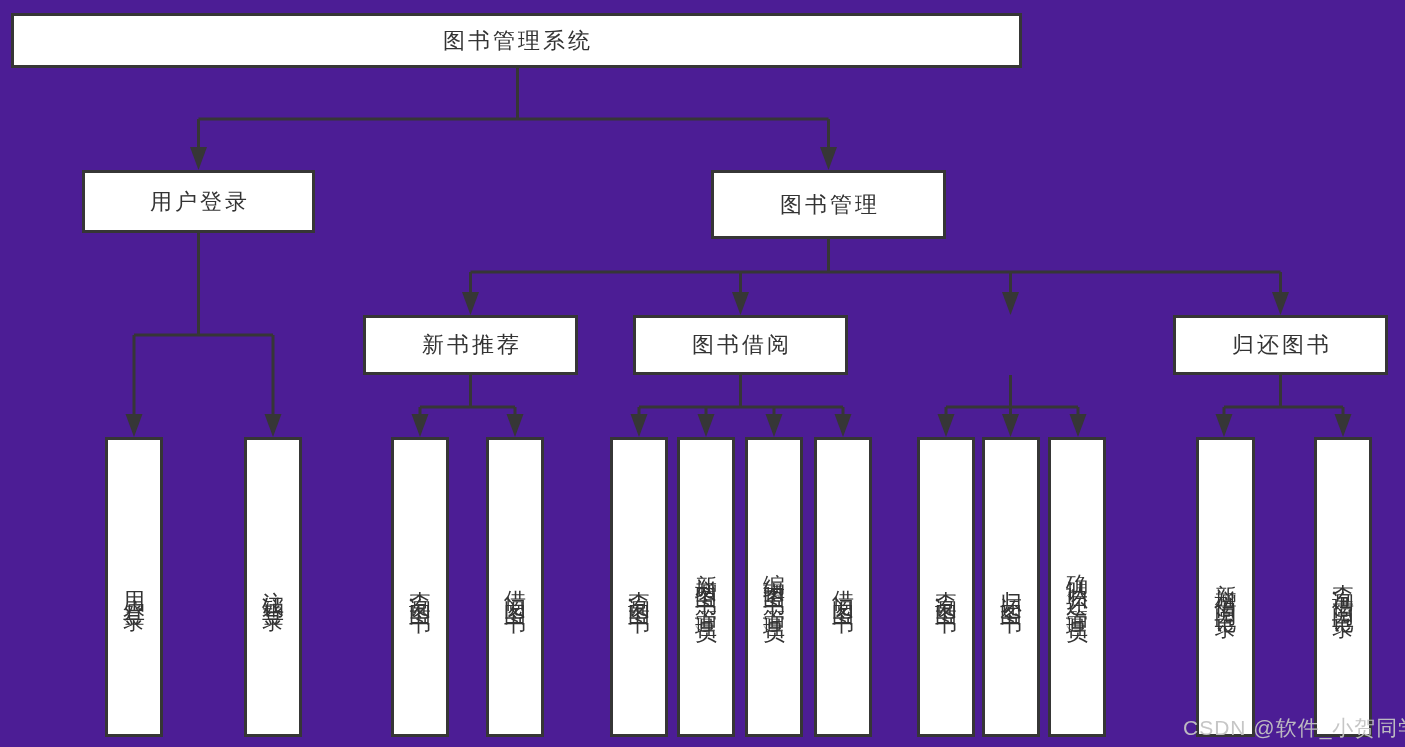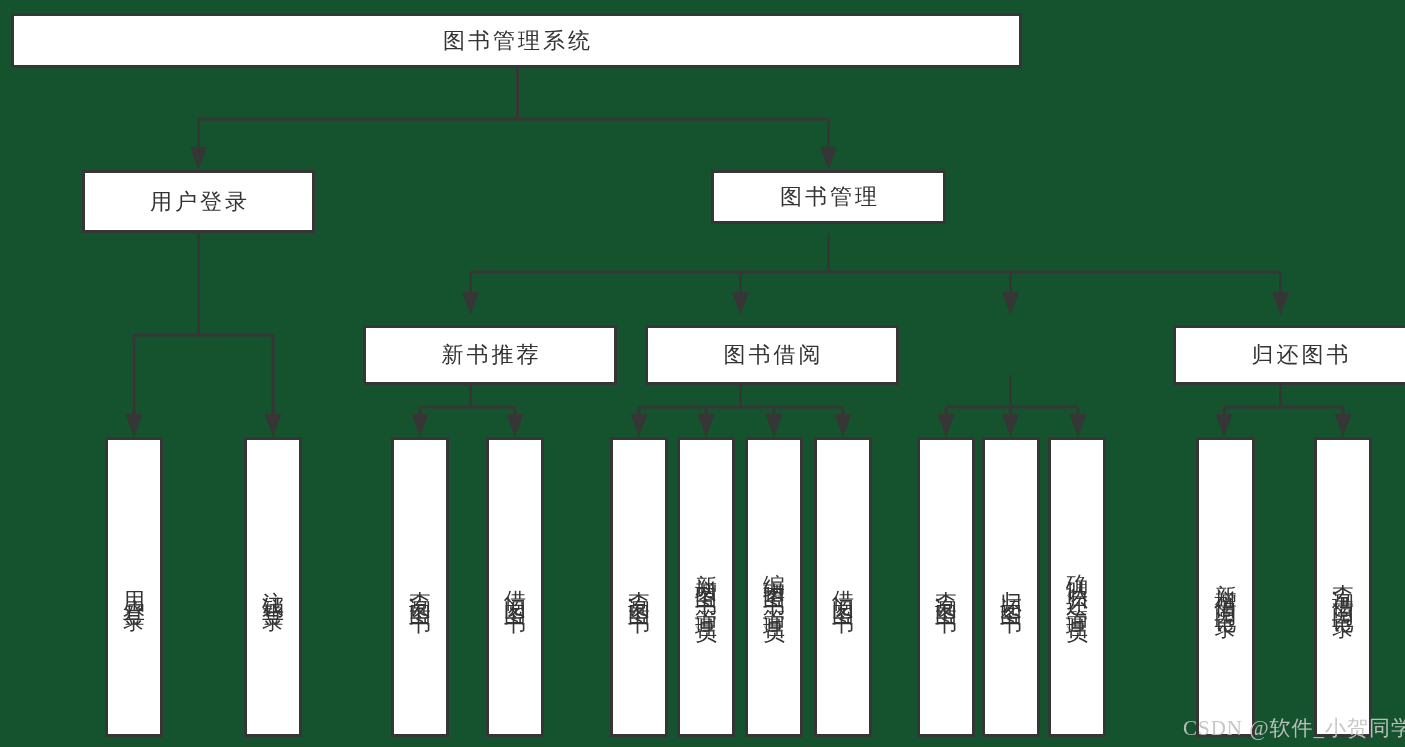--- a/index.html
+++ b/index.html
@@ -1,21 +1,21 @@
 <!DOCTYPE html>
 <html><head>
 <meta charset="utf-8">
 <title>Diagram</title>
 <style>
   html,body{margin:0;padding:0;background:#ffffff;}
   #stage{
     position:relative;
     width:1405px;height:747px;
-    background:#14532d;
-    font-family:Liberation Serif, serif;
+    background:#4c1d95;
+    font-family:Liberation Sans, sans-serif;
     overflow:hidden;
   }
   #connectors{position:absolute;left:0;top:0;z-index:0;}
   .box{
     position:absolute;
     box-sizing:border-box;
     border:3px solid #363636;
     background:#ffffff;
     color:#333333;
     display:flex;
@@ -24,22 +24,22 @@
     z-index:1;
   }
   .hlabel{
     font-size:22px;
     letter-spacing:3px;
     text-indent:3px;
     white-space:nowrap;
   }
   .root{left:11px;top:13px;width:1011px;height:55px;}
   .lv2a{left:82px;top:170px;width:233px;height:63px;}
-  .lv2b{left:711px;top:170px;width:235px;height:54px;}
-  .lv3{top:325px;width:254px;height:60px;}
+  .lv2b{left:711px;top:170px;width:235px;height:69px;}
+  .lv3{top:315px;width:215px;height:60px;}
   .leaf{top:437px;width:58px;height:300px;}
   .leaf .vtext{
     writing-mode:vertical-rl;
     text-orientation:mixed;
     font-size:22px;
     letter-spacing:7px;
     line-height:1;
     color:#333333;
   }
   .watermark{
@@ -97,21 +97,21 @@
   <div class="box lv2a">
     <span class="hlabel">用户登录</span>
   </div>
   <div class="box lv2b">
     <span class="hlabel">图书管理</span>
   </div>
 
   <div class="box lv3" style="left:363px;">
     <span class="hlabel">新书推荐</span>
   </div>
-  <div class="box lv3" style="left:633px;margin-left:12px;">
+  <div class="box lv3" style="left:633px;">
     <span class="hlabel">图书借阅</span>
   </div>
   <div class="box lv3" style="left:1173px;">
     <span class="hlabel">归还图书</span>
   </div>
 
   <div class="box leaf" style="left:105px;">
     <span class="vtext">用户登录</span>
   </div>
   <div class="box leaf" style="left:244px;">

